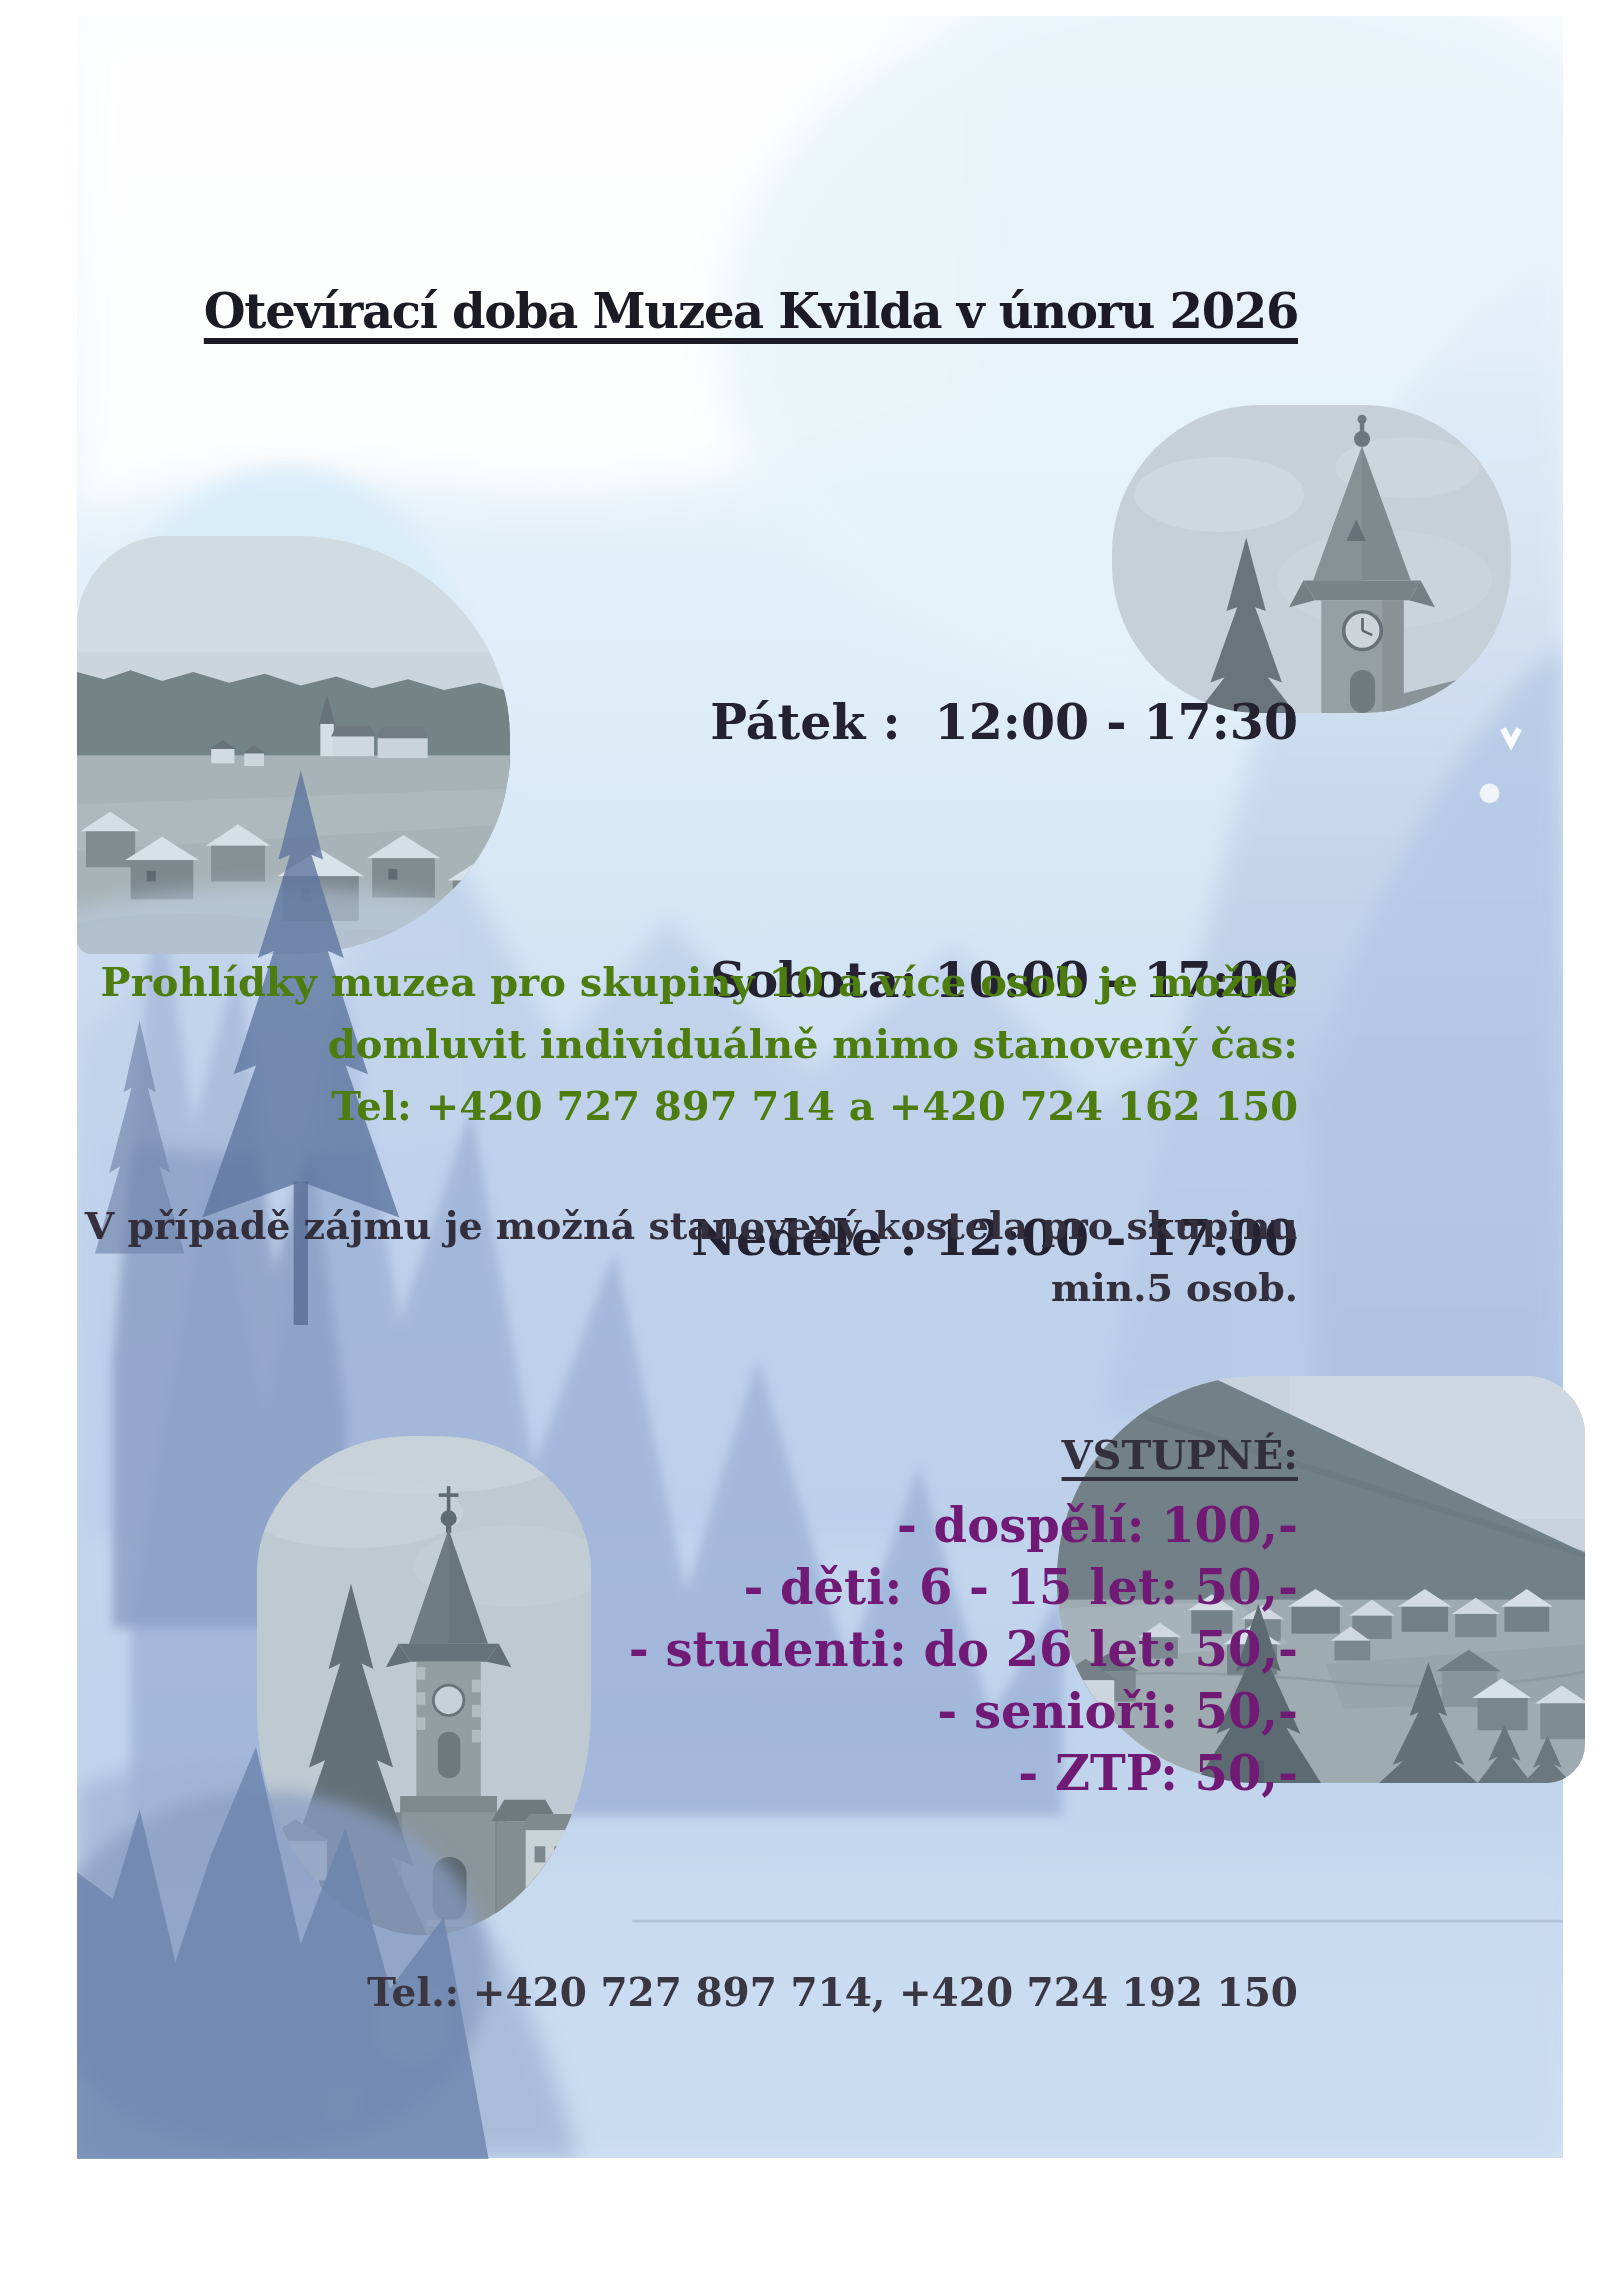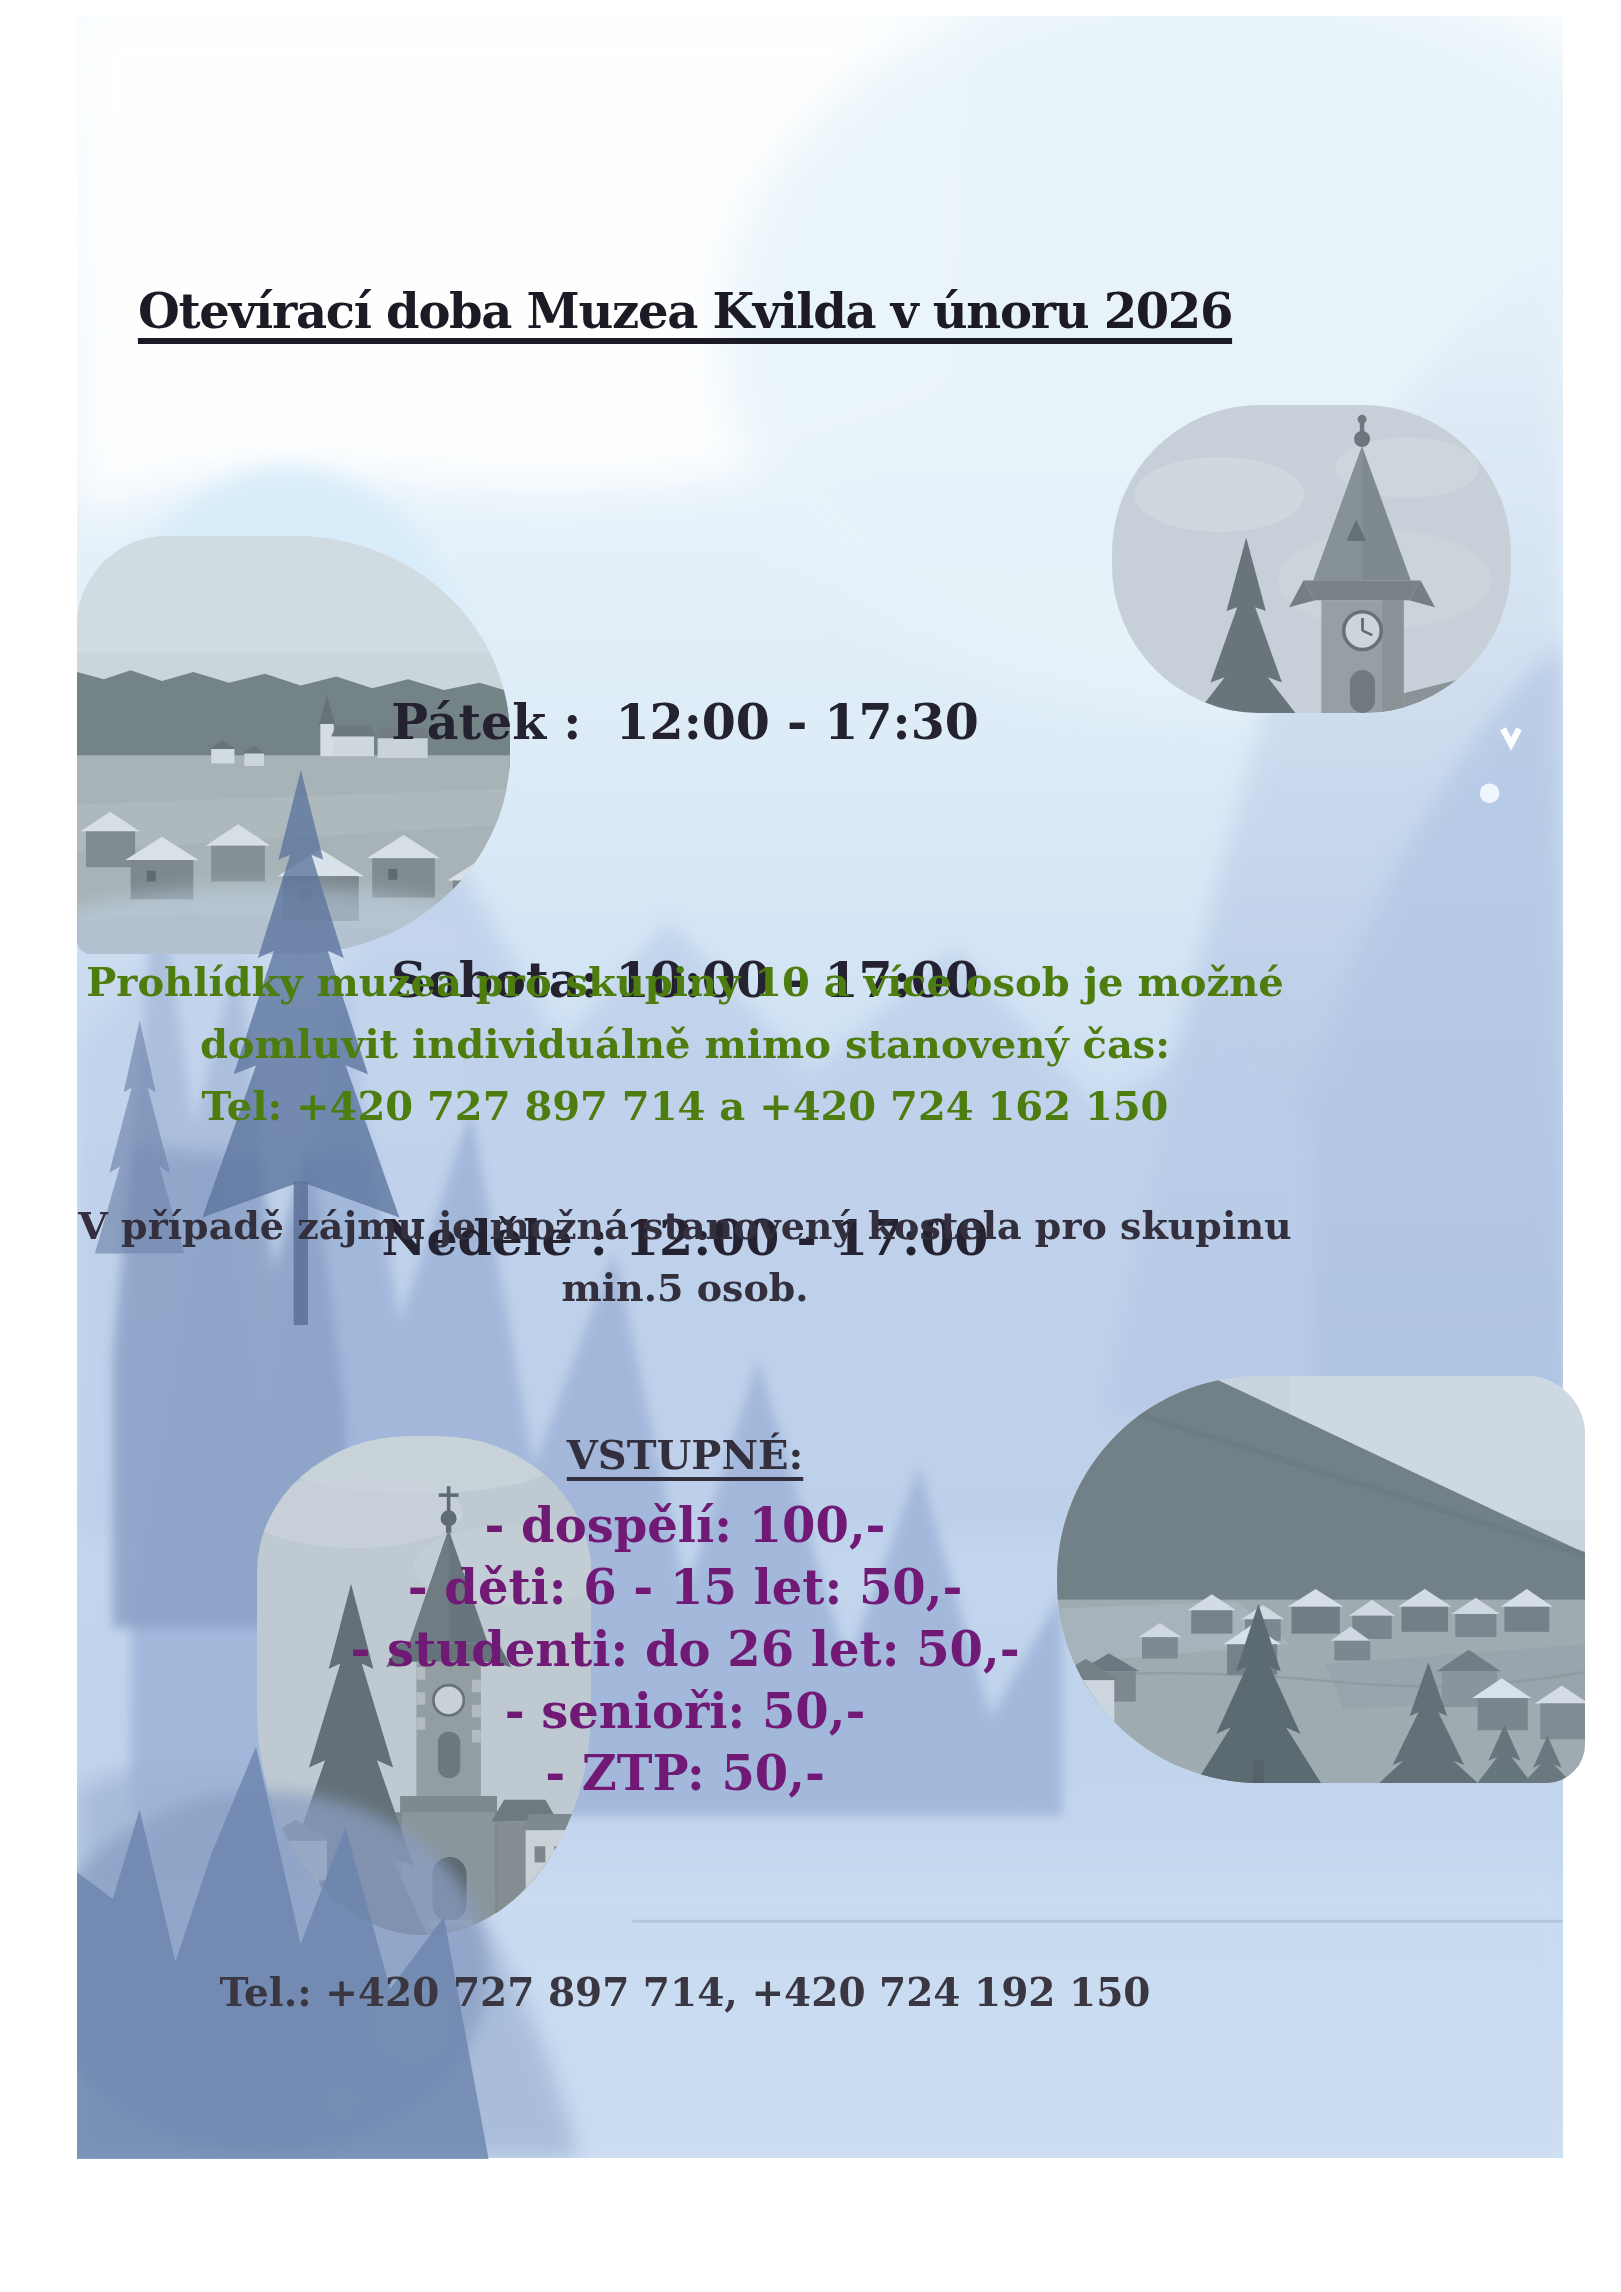--- a/index.html
+++ b/index.html
@@ -21,22 +21,22 @@
   #photo-top-right{left:1112px;top:405px;width:399px;height:308px;
     border-radius:148px;}
   #photo-bottom-left{left:257px;top:1436px;width:334px;height:499px;
     border-radius:154px 154px 167px 167px / 136px 136px 226px 226px;}
   #photo-bottom-right{left:1057px;top:1376px;width:528px;height:407px;
     border-radius:202px 59px 39px 202px / 202px 59px 39px 202px;}
   .fg-decor{position:absolute;z-index:2;pointer-events:none;}
   #fg-trees-left{left:77px;top:752px;width:385px;height:573px;}
   #fg-trees-bottom{left:77px;top:1693px;width:519px;height:466px;}
   
-  .txt{position:absolute;left:0;width:1298px;text-align:center;
-    color:#34313e;font-weight:bold;z-index:5;padding-left:36px;}
+  .txt{position:absolute;left:0;width:1298px;text-align:right;
+    color:#34313e;font-weight:bold;z-index:5;}
   #title{top:283px;font-size:48px;letter-spacing:-1.3px;color:#1c1a25;
     text-decoration:underline;text-decoration-thickness:6.3px;text-underline-offset:9.9px;}
   #hours{top:507px;font-size:49px;line-height:86px;color:#242230;white-space:pre;}
   #group-info{top:951px;font-size:40px;line-height:62px;color:#4d7c0f;}
   #church-info{top:1195px;font-size:38px;line-height:62px;color:#332f3d;}
   #pricing-heading{top:1431px;font-size:40px;color:#332f3d;
     text-decoration:underline;text-decoration-thickness:3.6px;text-underline-offset:8px;}
   #pricing-list{top:1494px;font-size:48px;line-height:62px;color:#701a75;}
   #contact-phone{top:1969px;font-size:39px;color:#3a3742;}
   #contact-email-row{top:2029px;font-size:42px;}

